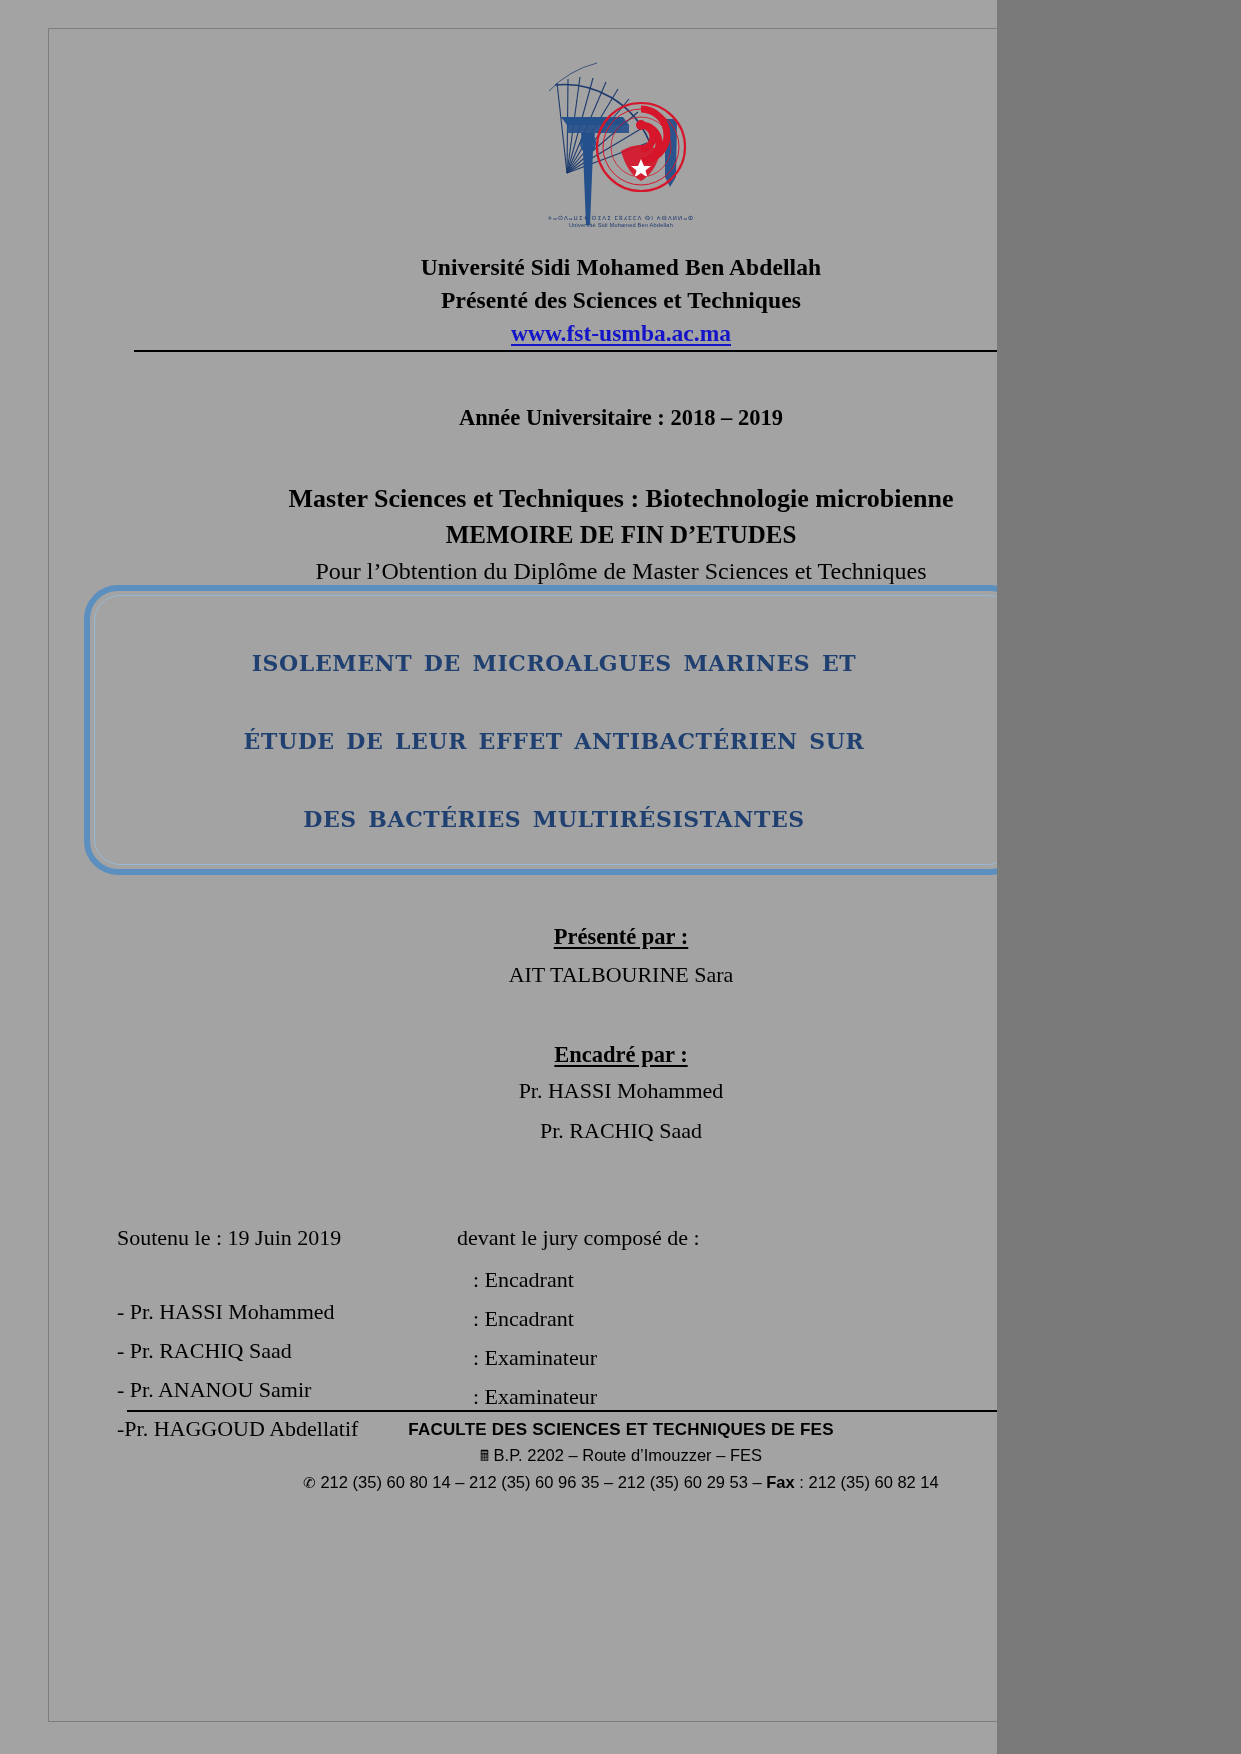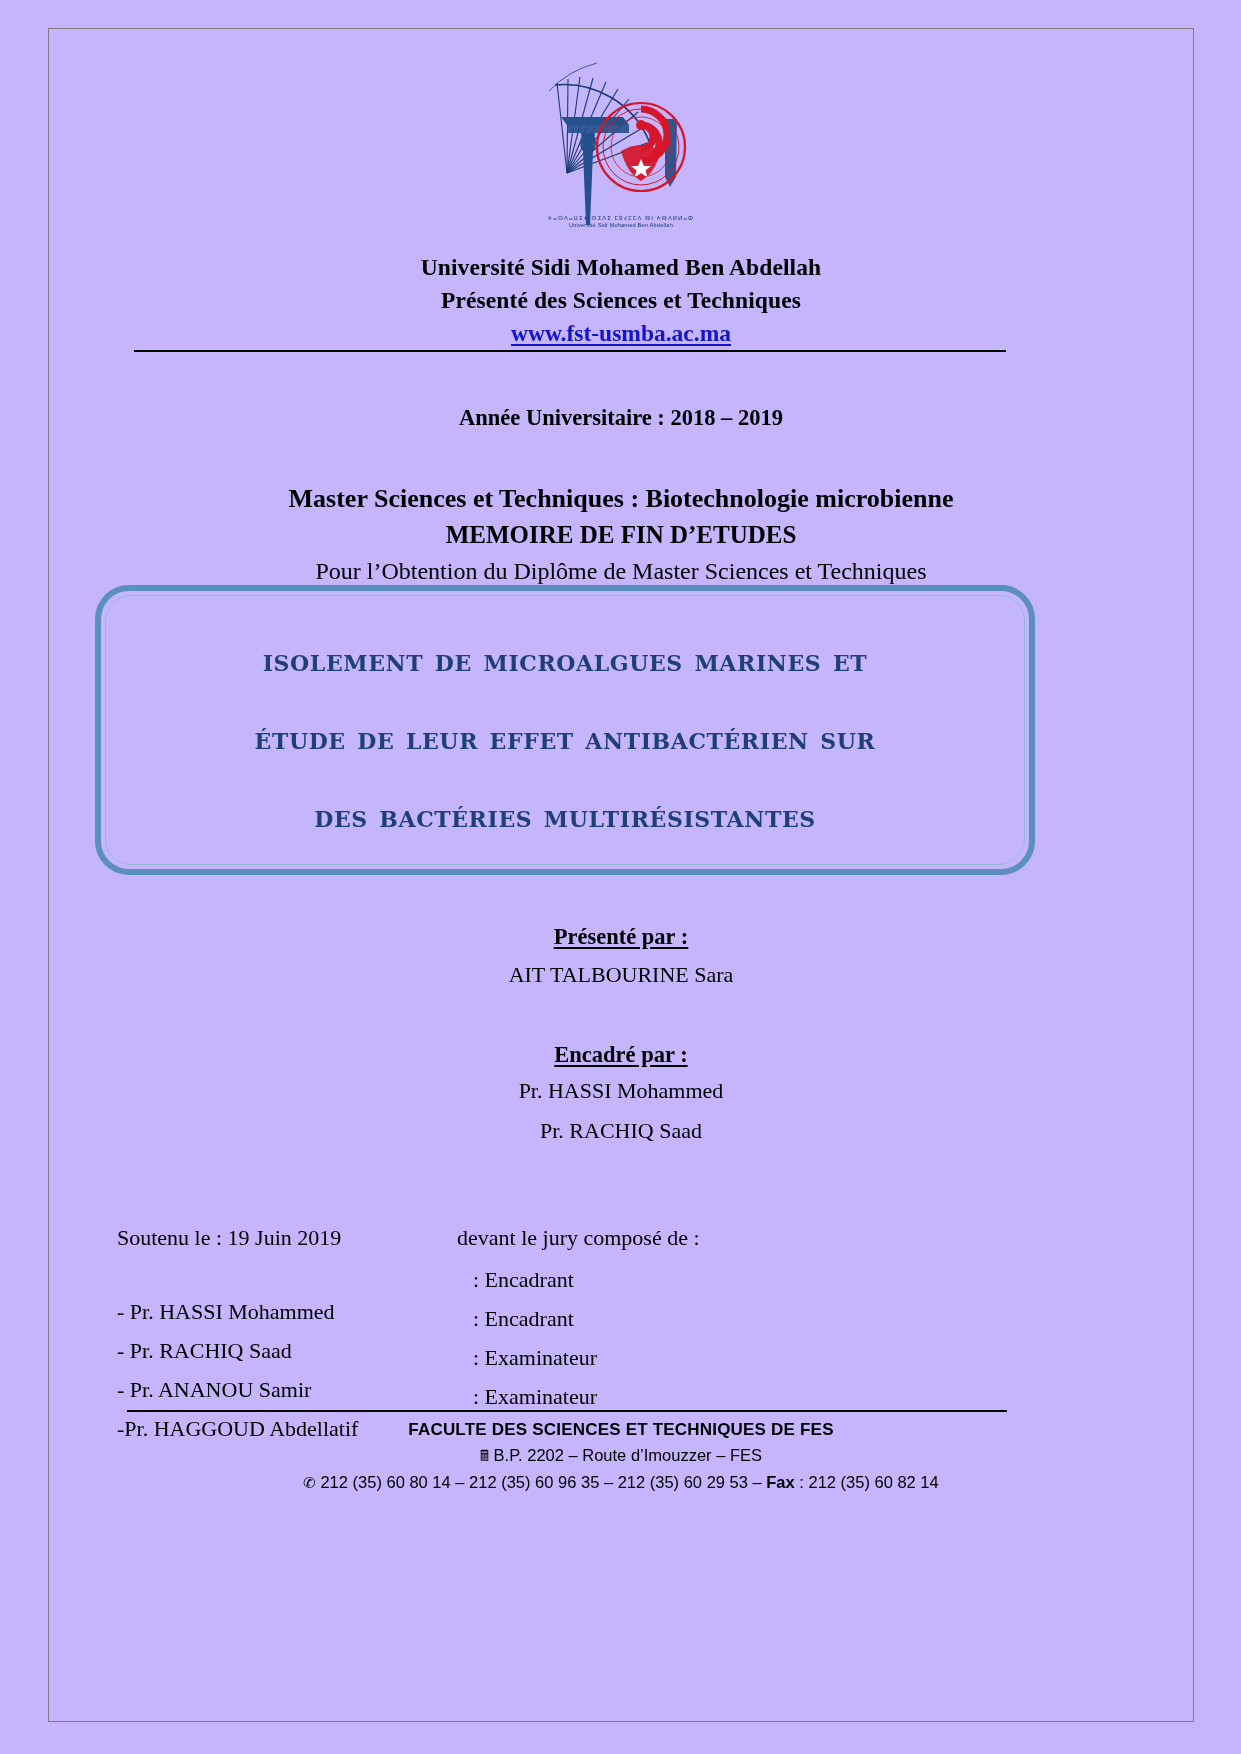--- a/index.html
+++ b/index.html
@@ -2,23 +2,23 @@
 <html><head>
 <meta charset="utf-8">
 <style>
   html, body {
     margin: 0;
     padding: 0;
     background: #7a7a7a;
   }
   .page {
     position: relative;
-    width: 1241px;
+    width: 997px;
     height: 1754px;
-    background: #c4b5fd;
+    background: #a3a3a3;
     box-sizing: border-box;
     overflow: hidden;
     font-family: "Liberation Serif", "DejaVu Serif", serif;
     color: #000000;
   }
   
   .page-frame {
     position: absolute;
     left: 48px;
     top: 28px;
@@ -122,21 +122,21 @@
     line-height: 36px;
   }
   .degree-block .d3 {
     font-size: 24px;
     line-height: 36px;
   }
 
   
   .title-box {
     position: absolute;
-    left: 46px;
+    left: 35px;
     top: 556px;
     width: 940px;
     height: 290px;
     border: 6px solid #5b8fc0;
     border-radius: 34px;
     box-sizing: border-box;
   }
   .title-box::after {
     content: "";
     position: absolute;

